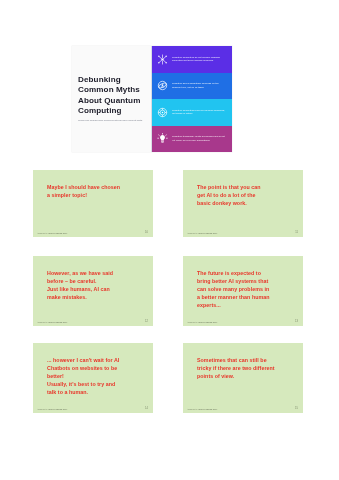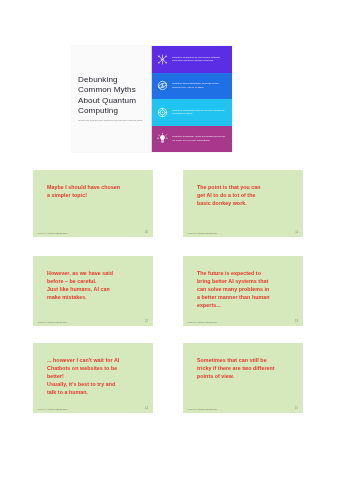--- a/index.html
+++ b/index.html
@@ -42,21 +42,21 @@
     border-right: 1px solid #d8dde4;
     box-sizing: border-box;
     padding: 0 6px;
     display: flex;
     flex-direction: column;
     justify-content: center;
   }
   .title-heading {
     font-size: 8.1px;
     line-height: 1.28;
-    font-weight: 400;
+    font-weight: 700;
     color: #1b1b28;
     letter-spacing: 0.1px;
     margin: 0 0 3px 0;
   }
   .title-sub {
     font-size: 2.5px;
     line-height: 1.45;
     color: #7b7f8c;
     margin: 0;
     letter-spacing: 0.05px;

